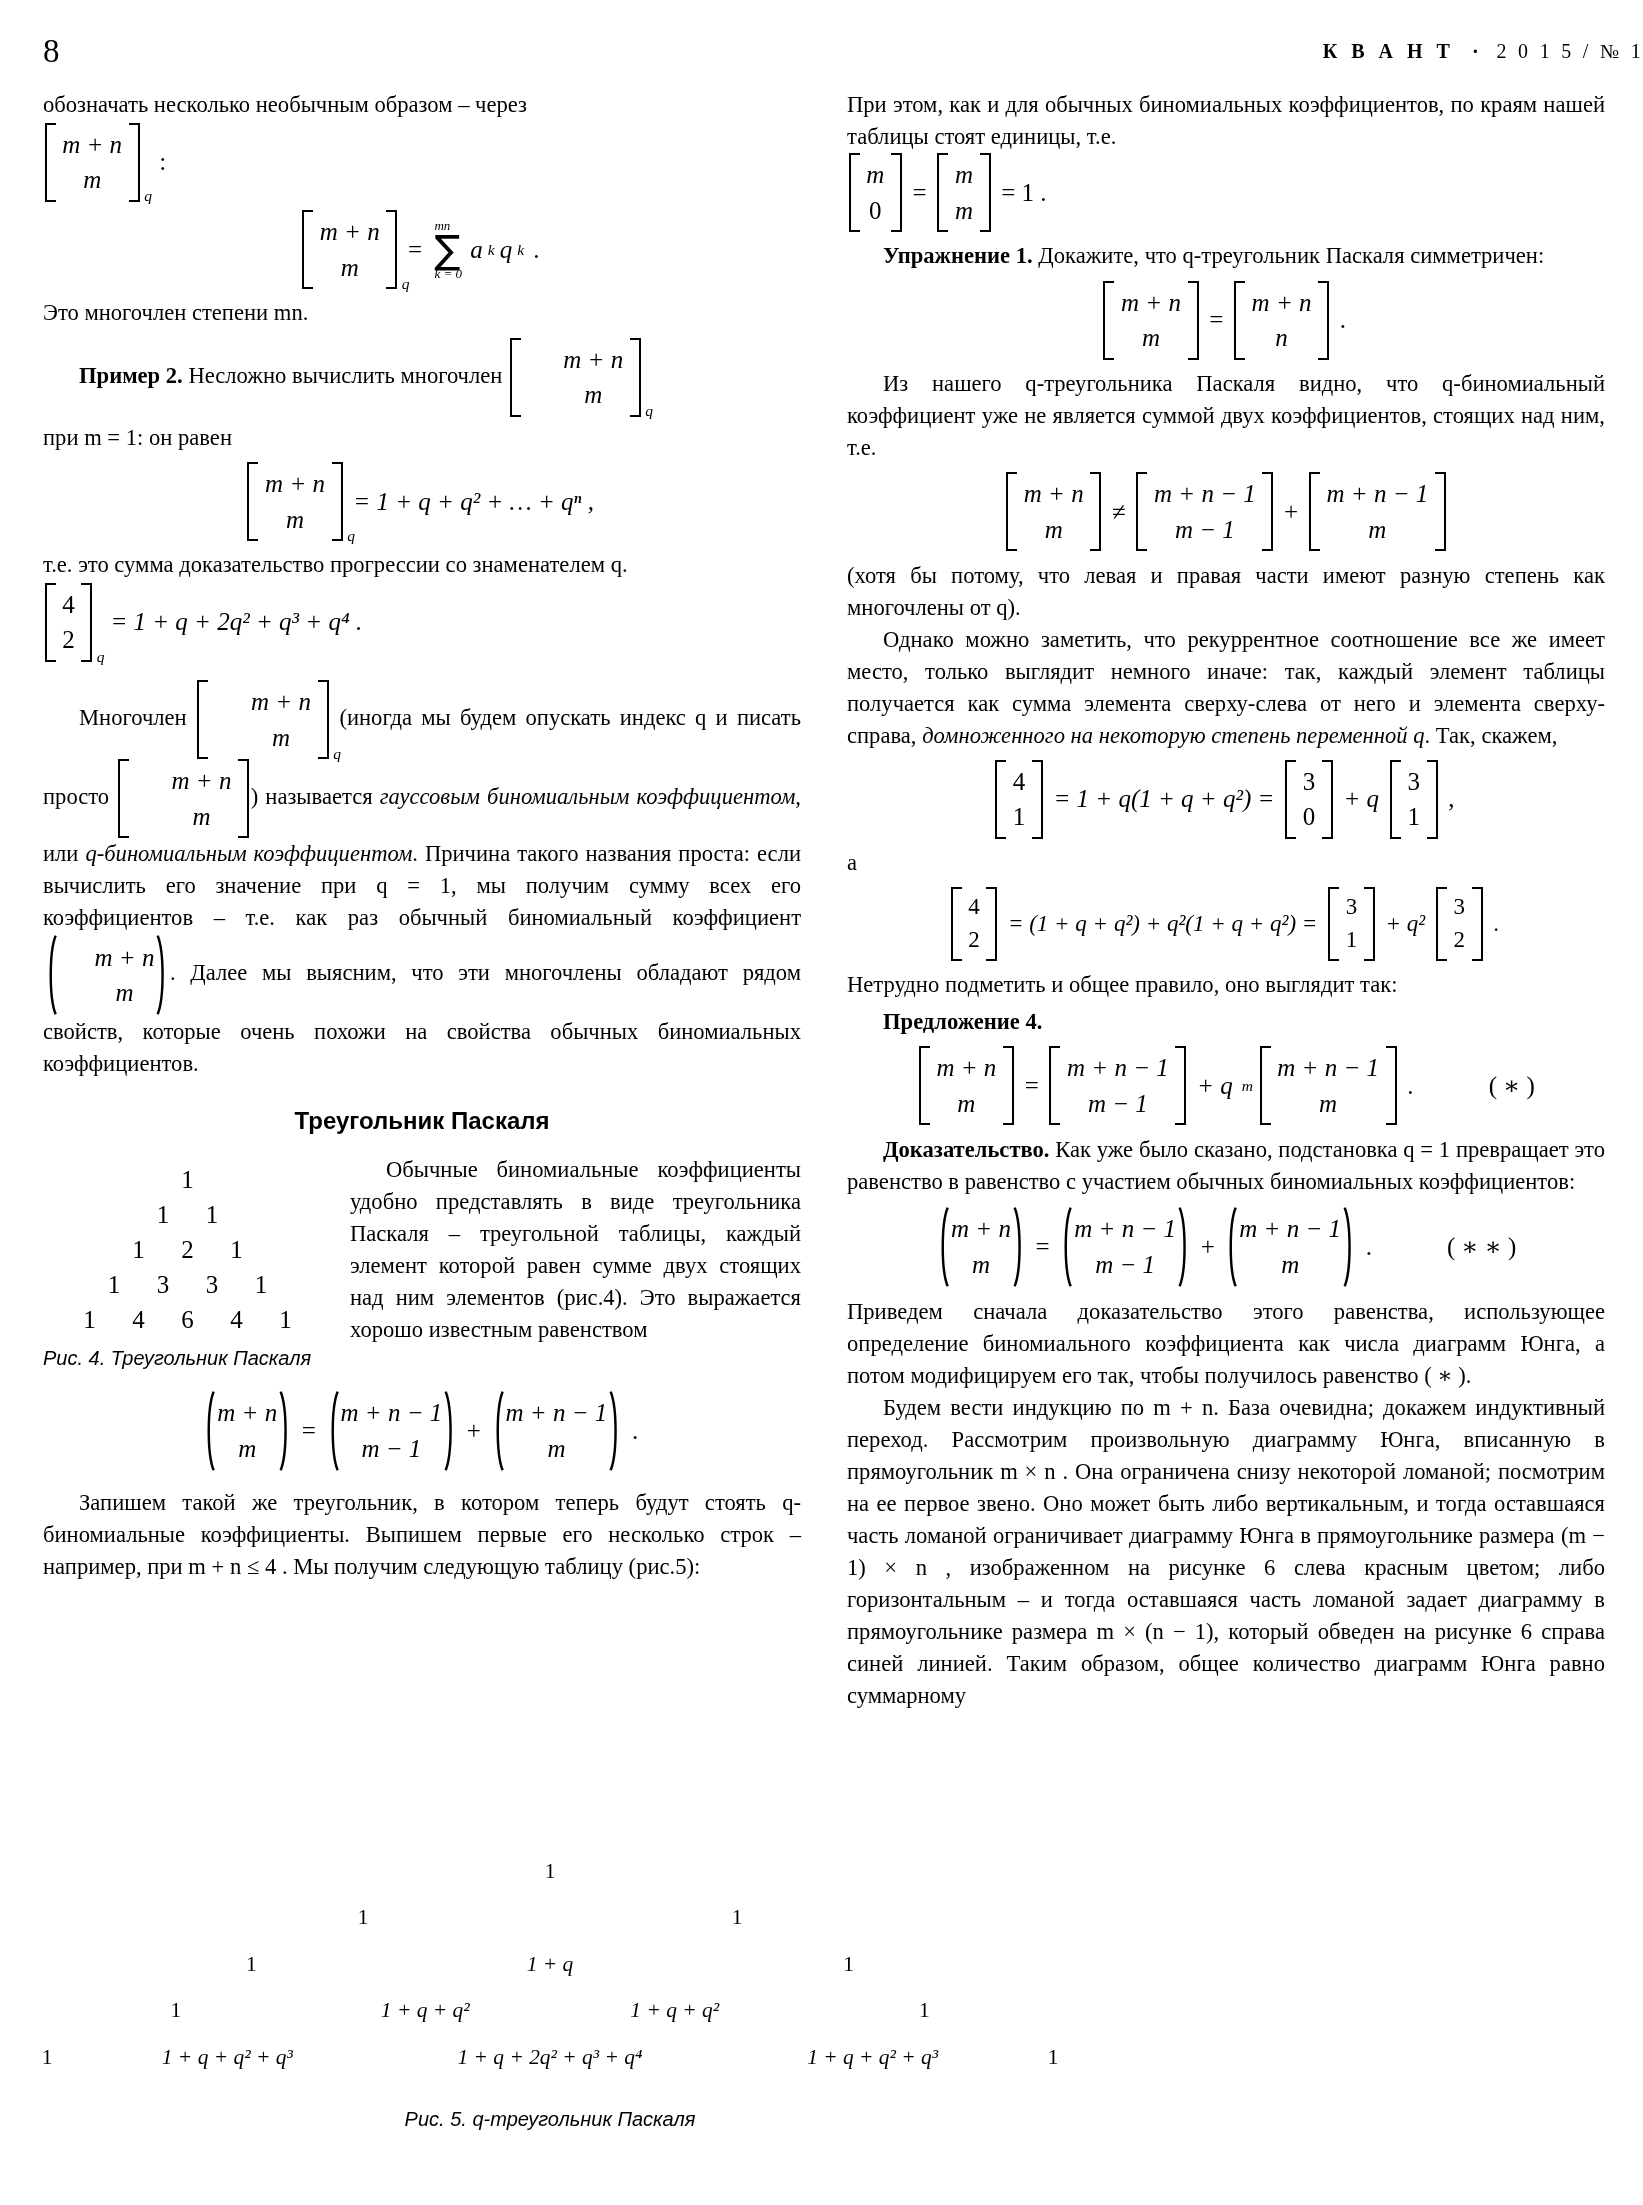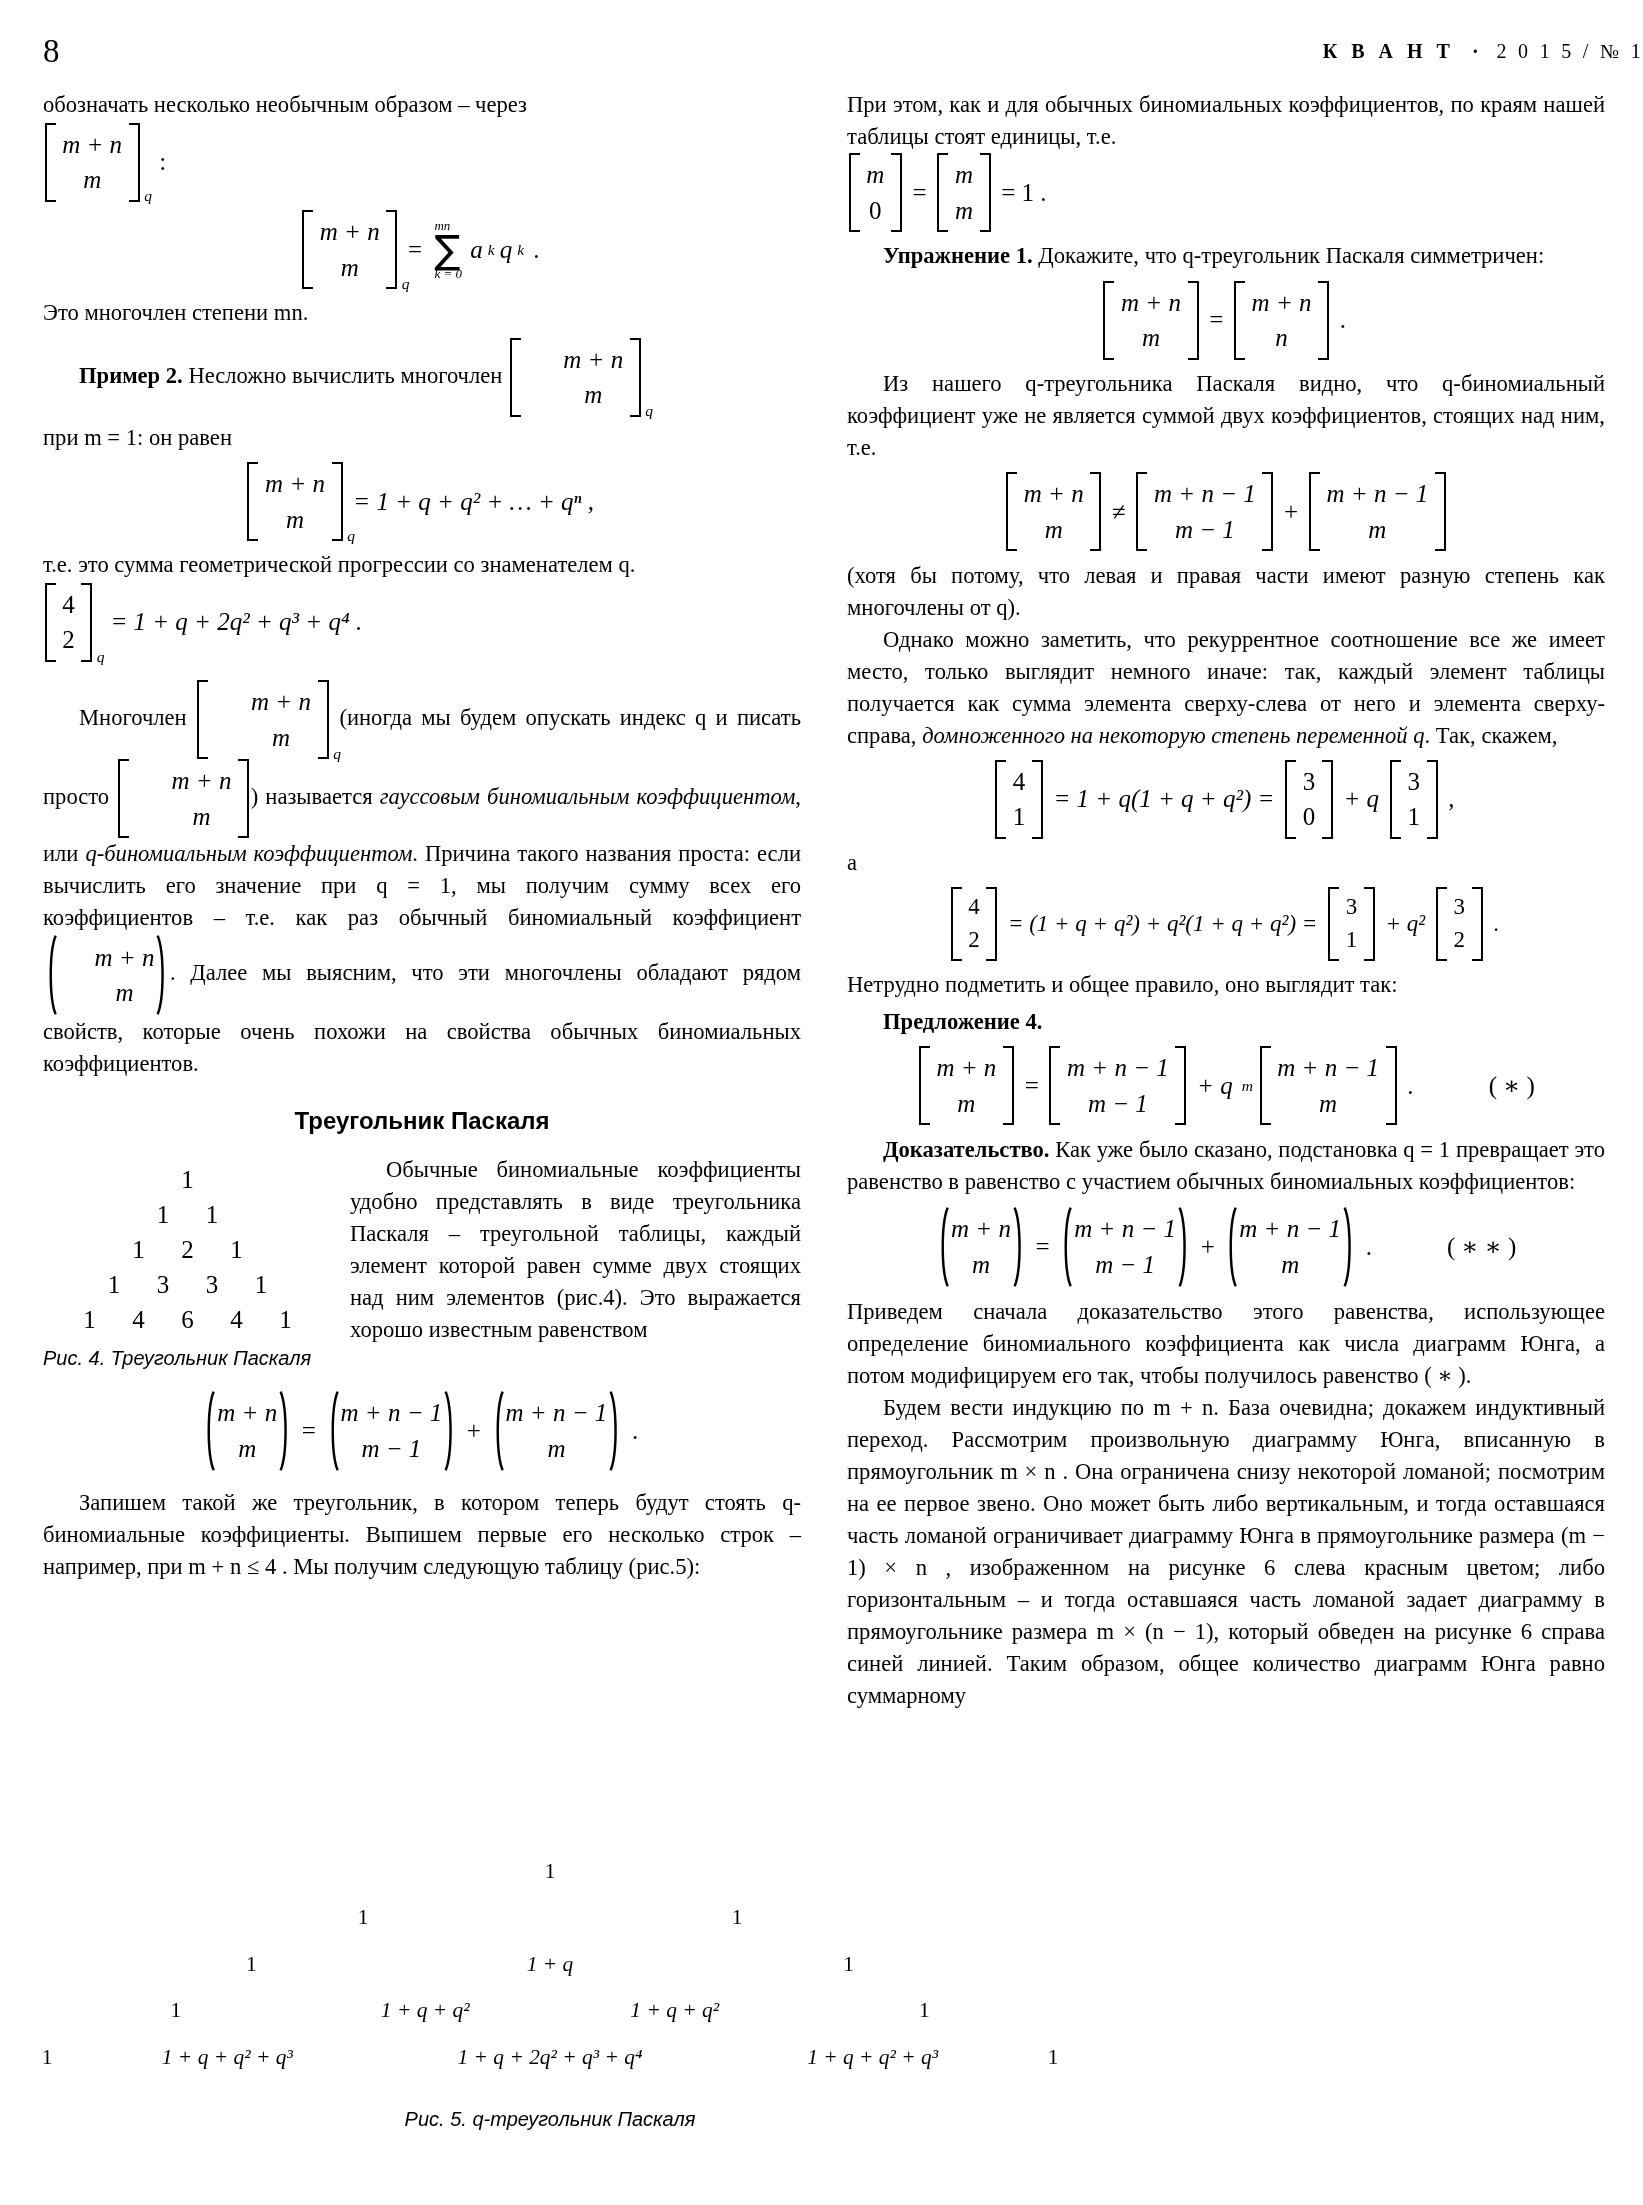--- a/index.html
+++ b/index.html
@@ -294,21 +294,21 @@
               <span>m + n</span>
               <span>m</span>
             </span>
             <span class="bar r"></span>
             <span class="sub">q</span>
           </span>
           <span class="op" style="font-style:italic;">= 1 + q + q² + … + qⁿ ,</span>
         </span>
       </div>
 
-      <p class="noind">т.е. это сумма геометрической прогрессии со знаменателем q.</p>
+      <p class="noind">т.е. это сумма доказательство прогрессии со знаменателем q.</p>
 
 
       <div class="disp left" style="margin-top:1.6px;">
         <span class="math">
           <span class="qb">
             <span class="bar l"></span>
             <span class="stack">
               <span class="num">4</span>
               <span class="num">2</span>
             </span>

